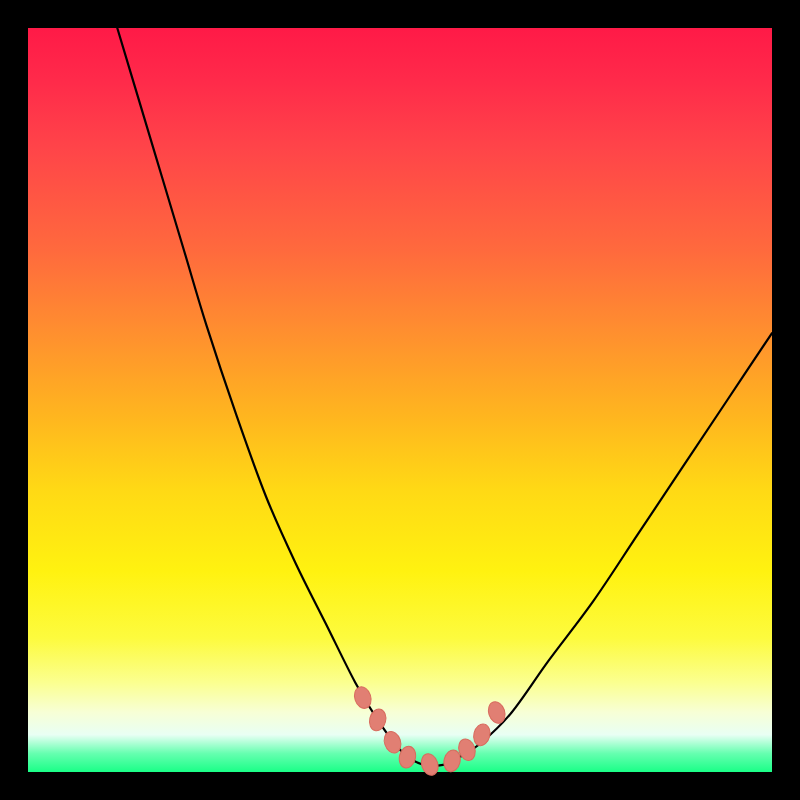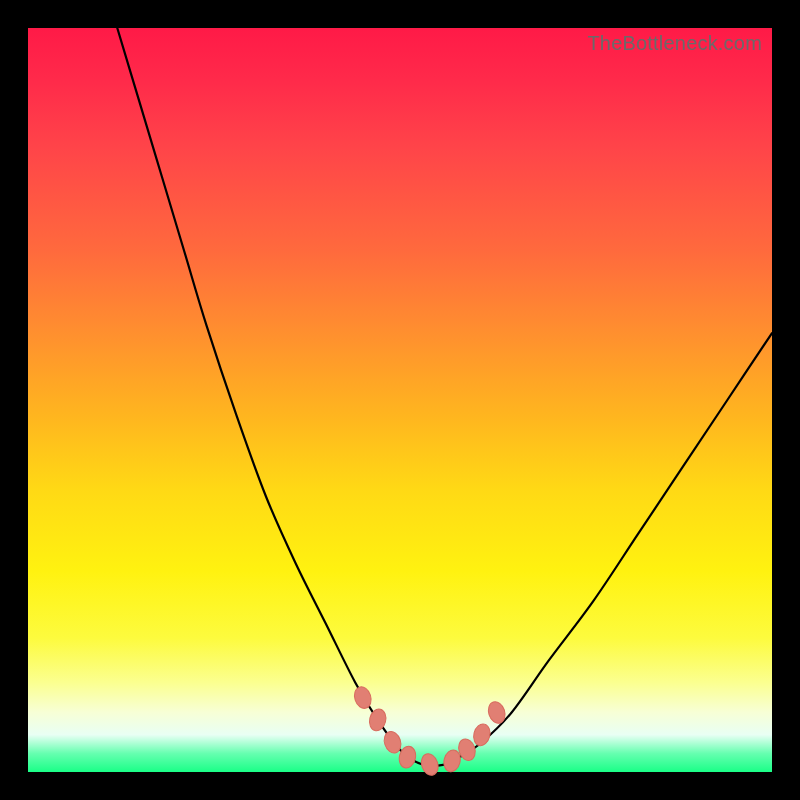--- a/index.html
+++ b/index.html
@@ -70,21 +70,20 @@
     fill: #e17f73;
     stroke: #d86b5e;
     stroke-width: 1;
   }
 </style>
 </head>
 <body>
 
 <div class="frame">
   <div class="plot">
-    <div class="watermark">TheBottleneck.com</div>
 
     <svg class="curve" viewBox="0 0 744 744" preserveAspectRatio="none">
       <path id="curve-path" class="line" d="M 89.28 0 C 93 12.399999999999997, 104.16 49.59999999999998, 111.6 74.39999999999998 C 119.03999999999999 99.19999999999997, 126.47999999999999 123.99999999999994, 133.92 148.79999999999995 C 141.35999999999999 173.59999999999997, 148.79999999999998 198.40000000000003, 156.23999999999998 223.20000000000005 C 163.67999999999998 248.00000000000006, 169.88 270.32000000000005, 178.56 297.6 C 187.24 324.88, 198.40000000000003 358.36, 208.32000000000002 386.88 C 218.24 415.4, 228.16000000000003 443.92, 238.08 468.72 C 248 493.52000000000004, 257.91999999999996 514.5999999999999, 267.84 535.68 C 277.76 556.76, 287.68 575.36, 297.6 595.2 C 307.52000000000004 615.0400000000001, 318.68 638.6, 327.36 654.72 C 336.04 670.84, 342.24 680.76, 349.68 691.92 C 357.12 703.0799999999999, 364.56 714.24, 372 721.68 C 379.44 729.1199999999999, 386.88 734.0799999999999, 394.32 736.56 C 401.76 739.04, 410.44000000000005 737.8, 416.64000000000004 736.56 C 422.84000000000003 735.3199999999999, 425.32 732.84, 431.52 729.12 C 437.71999999999997 725.4, 445.15999999999997 721.6800000000001, 453.84 714.24 C 462.52 706.8, 472.44000000000005 698.12, 483.6 684.48 C 494.76 670.84, 507.15999999999997 651, 520.8 632.4 C 534.4399999999999 613.8, 550.5600000000001 593.96, 565.44 572.88 C 580.32 551.8, 595.1999999999999 528.24, 610.0799999999999 505.91999999999996 C 624.9599999999999 483.59999999999997, 639.84 461.28000000000003, 654.72 438.96000000000004 C 669.6 416.64000000000004, 684.48 394.32, 699.36 372 C 714.24 349.68, 736.56 316.20000000000005, 744 305.04"></path>
       <g id="markers-group">
           <ellipse cx="334.8" cy="669.6" rx="8" ry="11" class="marker" fill="#e17f73" stroke="#d86b5e" transform="rotate(-18 334.8 669.6)"></ellipse>
           <ellipse cx="349.68" cy="691.92" rx="8" ry="11" class="marker" fill="#e17f73" stroke="#d86b5e" transform="rotate(14 349.68 691.92)"></ellipse>
           <ellipse cx="364.56" cy="714.24" rx="8" ry="11" class="marker" fill="#e17f73" stroke="#d86b5e" transform="rotate(-18 364.56 714.24)"></ellipse>
           <ellipse cx="379.44" cy="729.12" rx="8" ry="11" class="marker" fill="#e17f73" stroke="#d86b5e" transform="rotate(14 379.44 729.12)"></ellipse>
           <ellipse cx="401.76000000000005" cy="736.56" rx="8" ry="11" class="marker" fill="#e17f73" stroke="#d86b5e" transform="rotate(-18 401.76000000000005 736.56)"></ellipse>
           <ellipse cx="424.08" cy="732.84" rx="8" ry="11" class="marker" fill="#e17f73" stroke="#d86b5e" transform="rotate(14 424.08 732.84)"></ellipse>

